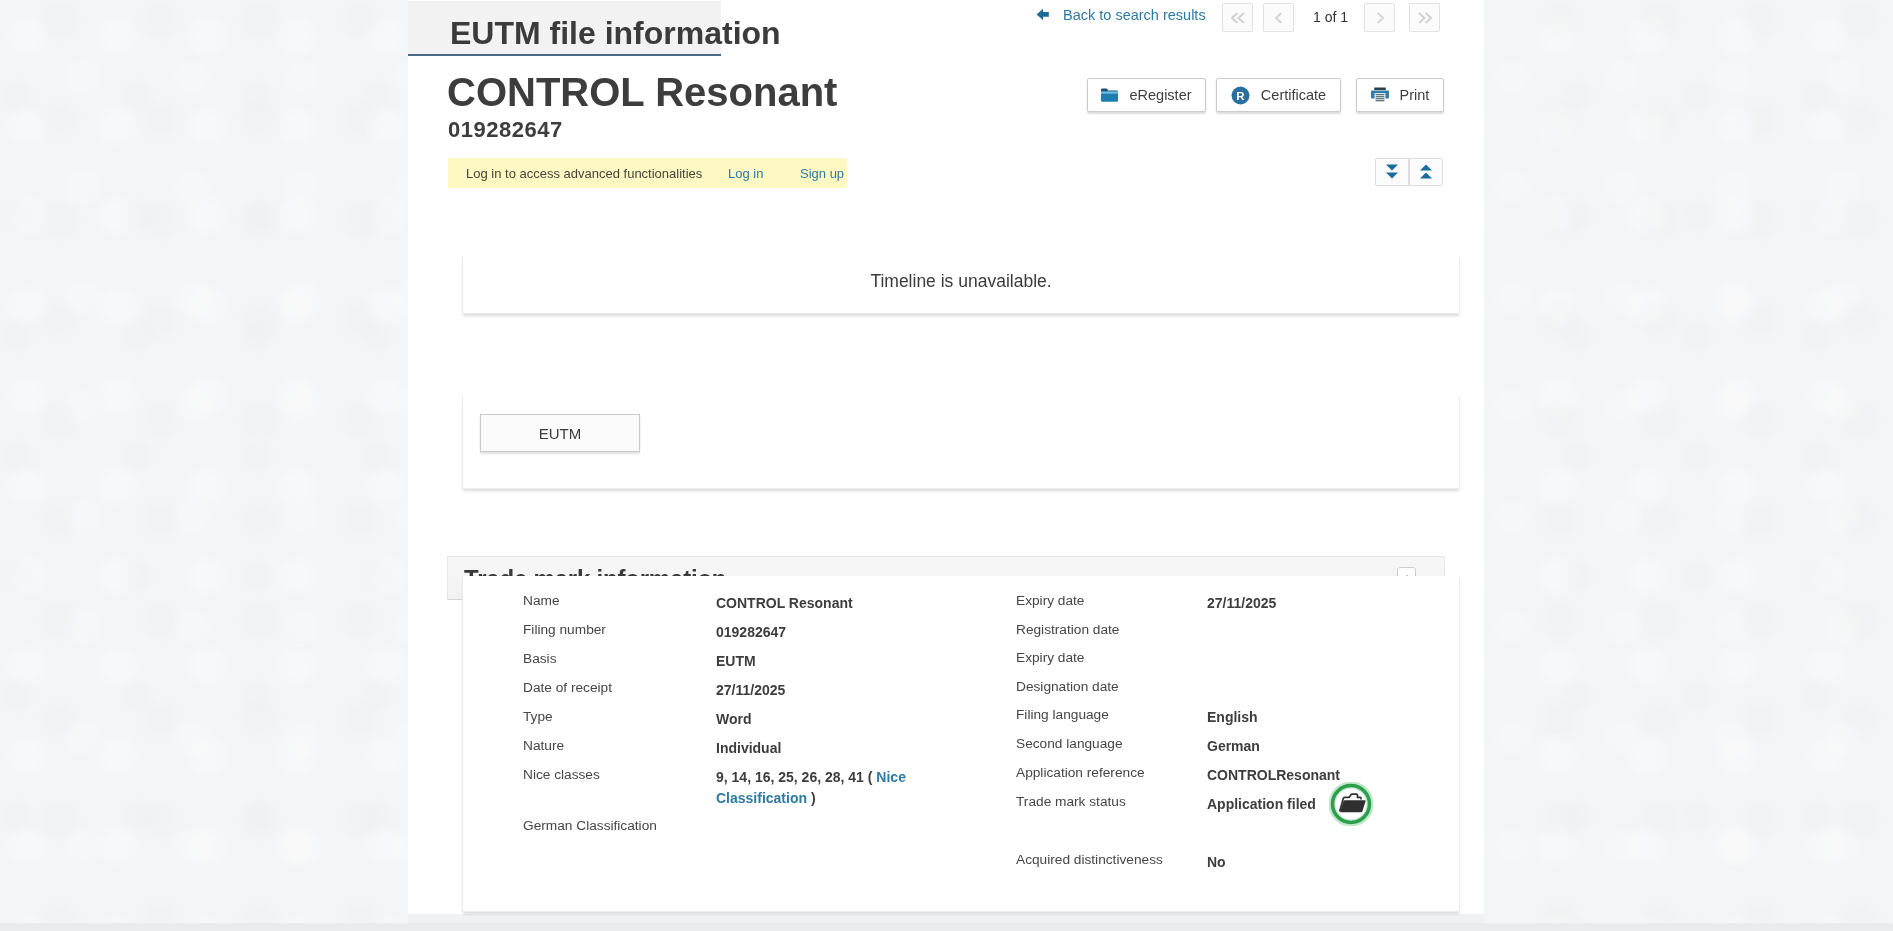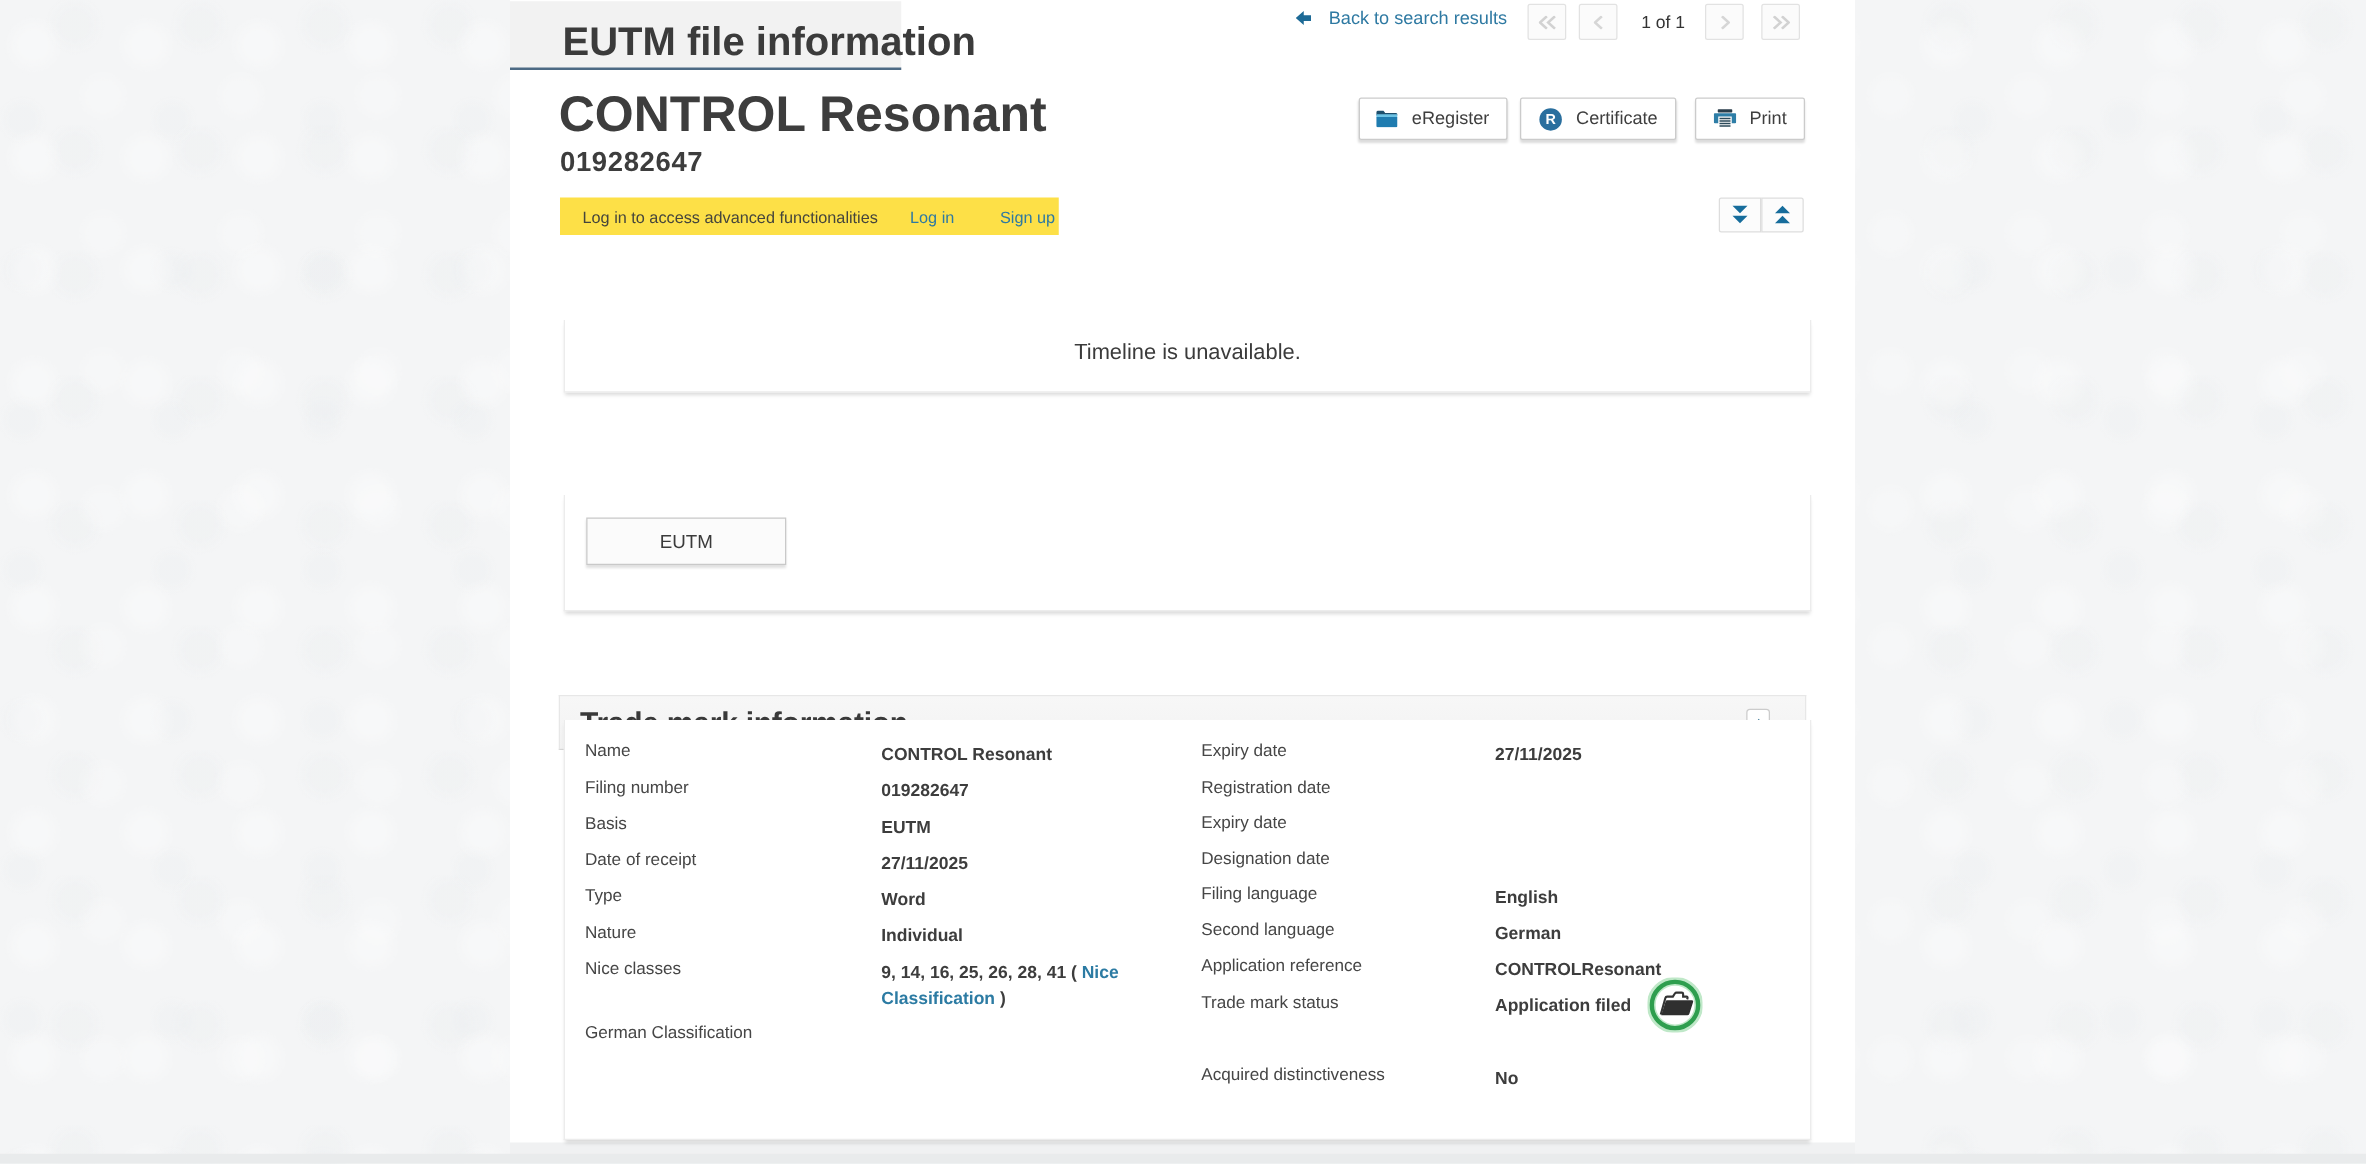--- a/index.html
+++ b/index.html
@@ -45,21 +45,21 @@
 .actbtn {
   top:78px; height:34px; background:#fff; border:1px solid #cbcbcb; border-radius:2px;
   box-shadow:0 2px 2px rgba(0,0,0,0.14);
   font-size:14.5px; color:#3e3e3e; display:flex; align-items:center; justify-content:center; gap:11px;
 }
 #btn-ereg { left:679px; width:119px; }
 #btn-cert { left:808px; width:125px; }
 #btn-print { left:948px; width:88px; }
 
 #yellow {
-  left:40px; top:158px; width:399px; height:30px; background:#fde047;
+  left:40px; top:158px; width:399px; height:30px; background:#fef9c3;
   font-size:13px; color:#45453c;
 }
 #yellow .t1 { position:absolute; left:18px; top:8px; white-space:nowrap; }
 #yellow a { color:#2e79a2; text-decoration:none; white-space:nowrap; }
 #yellow .t2 { position:absolute; left:280px; top:8px; }
 #yellow .t3 { position:absolute; left:352px; top:8px; }
 
 #collapse-all { left:967px; top:158px; width:69px; height:28px; }
 .caps { position:absolute; top:0; width:34px; height:28px; background:#fcfcfc; border:1px solid #ddd; }
 #cap1 { left:0; border-radius:2px 0 0 2px; }
@@ -76,42 +76,42 @@
 .sec-toggle {
   position:absolute; right:28px; top:10px; width:19px; height:19px; background:#fff;
   border:1px solid #ccc; border-radius:3px;
 }
 .sec-toggle i {
   position:absolute; left:50%; top:50%; transform:translate(-50%,-50%);
   width:0; height:0; border-left:3px solid transparent; border-right:3px solid transparent;
   border-bottom:4.5px solid #31708f;
 }
 .sec-body {
-  position:absolute; left:4px; width:100%; background:#fff;
+  position:absolute; left:15px; width:100%; background:#fff;
   border:1px solid #ececec; border-top:none;
   box-shadow:0 3px 3px -1px rgba(0,0,0,0.15);
 }
 #sec1 { top:211px; height:103px; }
 #sec1 .sec-head { height:45px; }
 #sec1 .sec-body { top:45px; height:58px; }
 #sec1-msg { position:absolute; left:0; width:100%; top:15px; text-align:center; font-size:17.5px; color:#3b3b3b; }
 #sec2 { top:352px; height:137px; }
 #sec2 .sec-head { height:44px; }
 #sec2 .sec-body { top:44px; height:93px; }
 #eutmbtn {
   position:absolute; left:17px; top:18px; width:160px; height:38px;
   background:#fbfbfb; border:1px solid #c9c9c9;
   box-shadow:0 2px 2px rgba(0,0,0,0.12);
   font-size:15px; color:#3b3b3b; display:flex; align-items:center; justify-content:center;
 }
 #sec3 { top:532px; height:380px; }
 #sec3 .sec-head { height:44px;margin-top:24px; }
 #sec3 .sec-body { top:44px; height:336px; }
 
-.lbl { position:absolute; font-size:13.7px; color:#464646; white-space:nowrap; }
+.lbl { position:absolute; font-size:13.7px; color:#464646; white-space:nowrap;margin-left:44px; }
 .val { position:absolute; font-size:14px; font-weight:700; color:#3d3d3d; white-space:nowrap; line-height:21px; }
 .val a { color:#2c7ba3; text-decoration:none; }
 
 #statusicon { position:absolute; left:866px; top:206px; }
 #bottomstrip { left:0; top:923px; width:1893px; height:8px; background:#e9ebec; position:absolute; z-index:5; }
 #colstrip { position:absolute; left:0; top:914px; width:1076px; height:17px; background:#f0f1f2; }
 </style>
 </head>
 <body>
 <div id="bottomstrip"></div>

